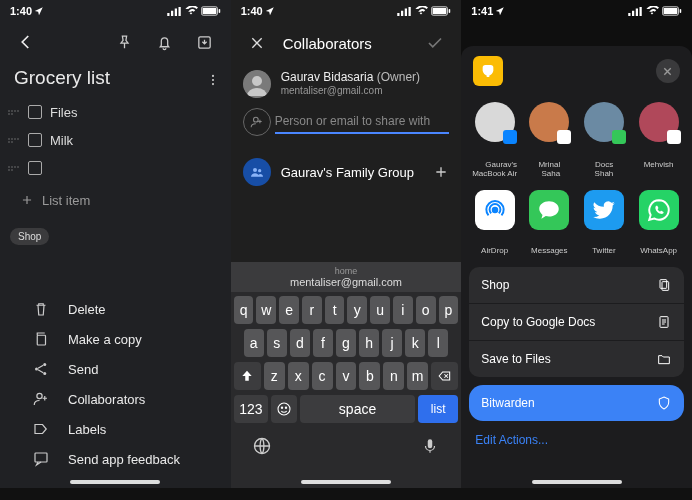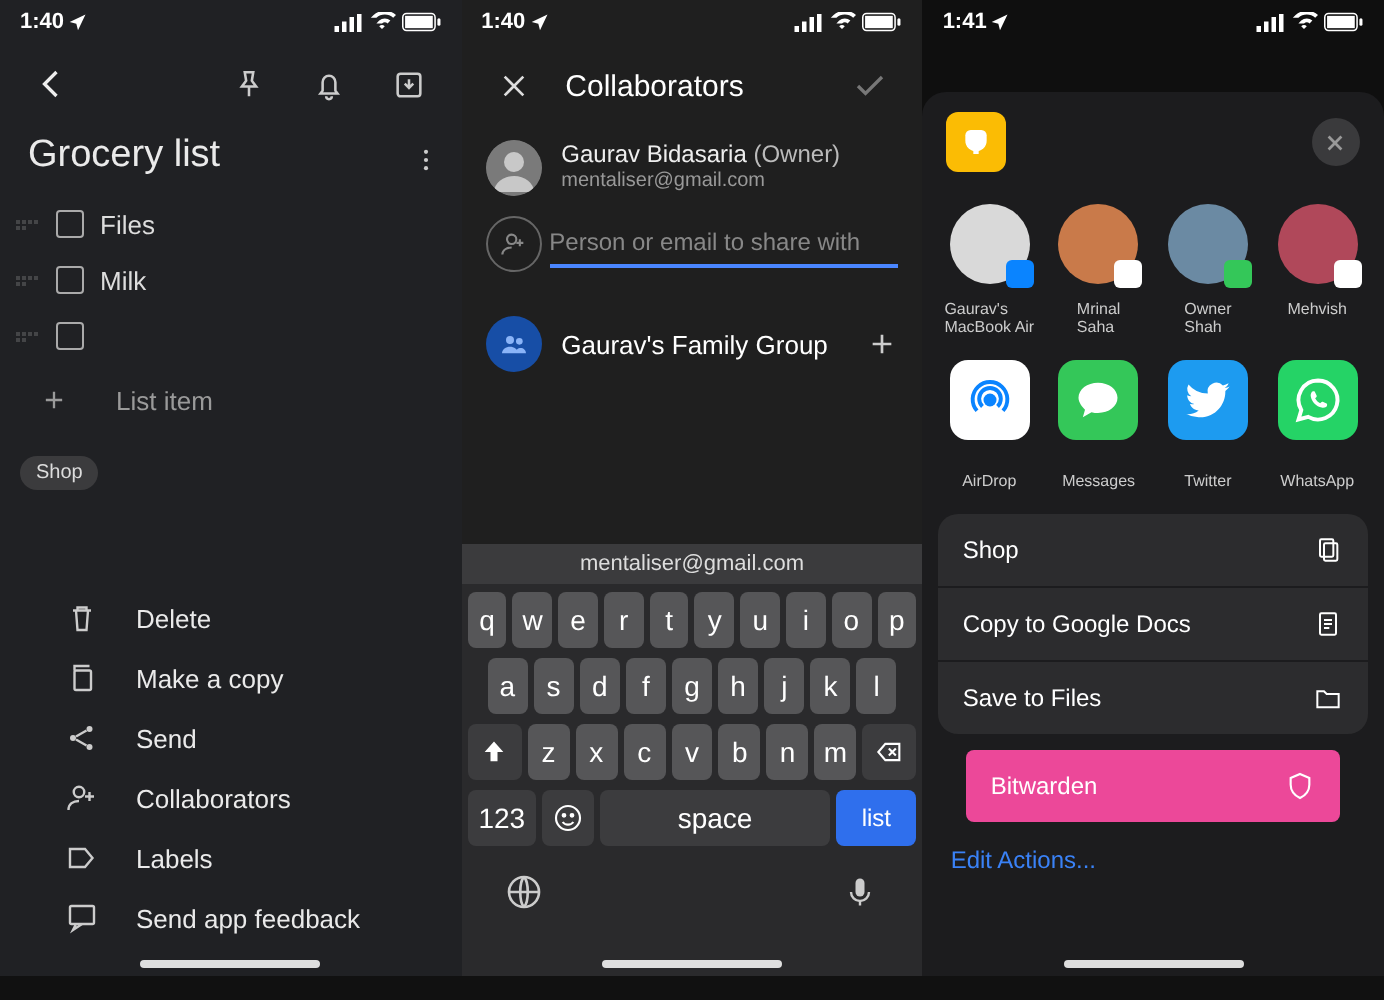--- a/index.html
+++ b/index.html
@@ -19,21 +19,21 @@
   .ico-btn{width:36px;height:36px;display:flex;align-items:center;justify-content:center;border-radius:50%;flex-shrink:0}
   .spacer{flex:1}
   .title{font-size:19px;font-weight:400;padding:4px 14px 8px;color:#eaeaea}
   .titlebar{display:flex;align-items:center}
   .dots{width:36px;height:36px;display:flex;align-items:center;justify-content:center}
   .list{padding:0 8px}
   .item{display:flex;align-items:center;height:28px;gap:8px;color:#ddd;font-size:13px}
   .handle{width:12px;height:12px;opacity:.35;display:flex;flex-wrap:wrap;gap:1px;align-content:center}
   .handle i{width:2px;height:2px;background:#888}
   .cbox{width:14px;height:14px;border:1.5px solid #aaa;border-radius:2px;flex-shrink:0}
-  .add-item{display:flex;align-items:center;height:28px;gap:24px;color:#9a9a9a;font-size:13px;margin-top:4px;padding-left:20px}
+  .add-item{display:flex;align-items:center;height:28px;gap:8px;color:#9a9a9a;font-size:13px;margin-top:4px;padding-left:20px}
   .chip{display:inline-block;background:#3b3b3d;color:#ddd;font-size:10px;padding:3px 8px;border-radius:10px;margin:14px 0 0 10px}
   .s1-bottom{position:absolute;left:18px;right:0;bottom:14px}
   .menu-row{display:flex;align-items:center;height:30px;padding:0 14px;gap:18px;font-size:13px;color:#eaeaea}
   .menu-row .micon{width:18px;display:flex;justify-content:center}
   .homebar{position:absolute;bottom:4px;left:50%;transform:translateX(-50%);width:90px;height:4px;background:#fff;border-radius:2px;opacity:.85}
 
   
   .s2-header{display:flex;align-items:center;height:42px;padding:0 8px;gap:8px}
   .s2-title{font-size:15px;color:#fff;flex:1}
   .owner-row{display:flex;align-items:center;gap:10px;padding:6px 12px}
@@ -60,29 +60,29 @@
 
   
   .s3-body{flex:1;background:#1c1c1e;border-top-left-radius:12px;border-top-right-radius:12px;margin-top:24px;display:flex;flex-direction:column;position:relative}
   .s3-top{display:flex;align-items:center;padding:10px 12px;gap:10px}
   .doc-ico{width:30px;height:30px;border-radius:6px;background:#fbbc04;display:flex;align-items:center;justify-content:center}
   .s3-close{width:24px;height:24px;border-radius:50%;background:#3a3a3c;margin-left:auto;display:flex;align-items:center;justify-content:center}
   .people-row{display:flex;justify-content:space-around;padding:6px 6px 2px}
   .person{display:flex;flex-direction:column;align-items:center;width:48px}
   .pavatar{width:40px;height:40px;border-radius:50%;flex-shrink:0;position:relative;background:#555}
   .pavatar .badge{position:absolute;right:-2px;bottom:-2px;width:14px;height:14px;border-radius:3px;background:#fff}
-  .pname{font-size:8px;color:#ccc;text-align:left;margin-top:8px;line-height:9px;white-space:pre-line}
+  .pname{font-size:8px;color:#ccc;text-align:right;margin-top:18px;line-height:9px;white-space:pre-line}
   .apps-row{display:flex;justify-content:space-around;padding:10px 6px 4px}
   .app{display:flex;flex-direction:column;align-items:center;width:48px}
   .app-ico{width:40px;height:40px;border-radius:9px;display:flex;align-items:center;justify-content:center}
   .aname{font-size:8px;color:#ccc;margin-top:16px}
   .action-list{margin:8px 8px 0;background:#2c2c2e;border-radius:10px;overflow:hidden}
   .action{display:flex;align-items:center;justify-content:space-between;padding:10px 12px;font-size:12px;color:#fff;border-bottom:1px solid #1c1c1e}
   .action:last-child{border-bottom:none}
-  .single-action{margin:8px 22px 0;background:#ec4899;border-radius:4px}
+  .single-action{margin:8px 8px 0;background:#3b82f6;border-radius:14px}
   .edit-link{color:#3a82f7;font-size:12px;padding:12px 14px}
 </style>
 </head>
 <body>
 
 <div class="screen">
   <div class="statusbar">
     <span>1:40</span>
     <span style="margin-left:2px">
       <svg width="10" height="10" viewBox="0 0 24 24" fill="#fff">
@@ -316,20 +316,21 @@
           <path d="M3 19c0-3 3-5 6-5s6 2 6 5M13 19c0-2.5 2-4 4-4s4 1.5 4 4"></path>
         </svg>
     </div>
     <div class="gtxt">Gaurav's Family Group</div>
     <svg width="16" height="16" viewBox="0 0 24 24" stroke="#ccc" stroke-width="2">
         <path d="M12 5v14M5 12h14"></path>
       </svg>
   </div>
 
   <div class="suggestion">
+    <div class="lbl">home</div>
     <div>mentaliser@gmail.com</div>
   </div>
   <div class="keyboard">
     <div class="krow" id="krow1">
         <div class="key">q</div>
         <div class="key">w</div>
         <div class="key">e</div>
         <div class="key">r</div>
         <div class="key">t</div>
         <div class="key">y</div>
@@ -452,21 +453,21 @@
           <div class="pavatar" style="background:#c97a4a">
             <div class="badge" style="background:#fff"></div>
           </div>
           <div class="pname">Mrinal
 Saha</div>
         </div>
         <div class="person">
           <div class="pavatar" style="background:#6b8aa3">
             <div class="badge" style="background:#34c759"></div>
           </div>
-          <div class="pname">Owner
+          <div class="pname">Docs
 Shah</div>
         </div>
         <div class="person">
           <div class="pavatar" style="background:#b0485a">
             <div class="badge" style="background:#fff"></div>
           </div>
           <div class="pname">Mehvish</div>
         </div>
       </div>
     <div class="apps-row" id="apps-row">

